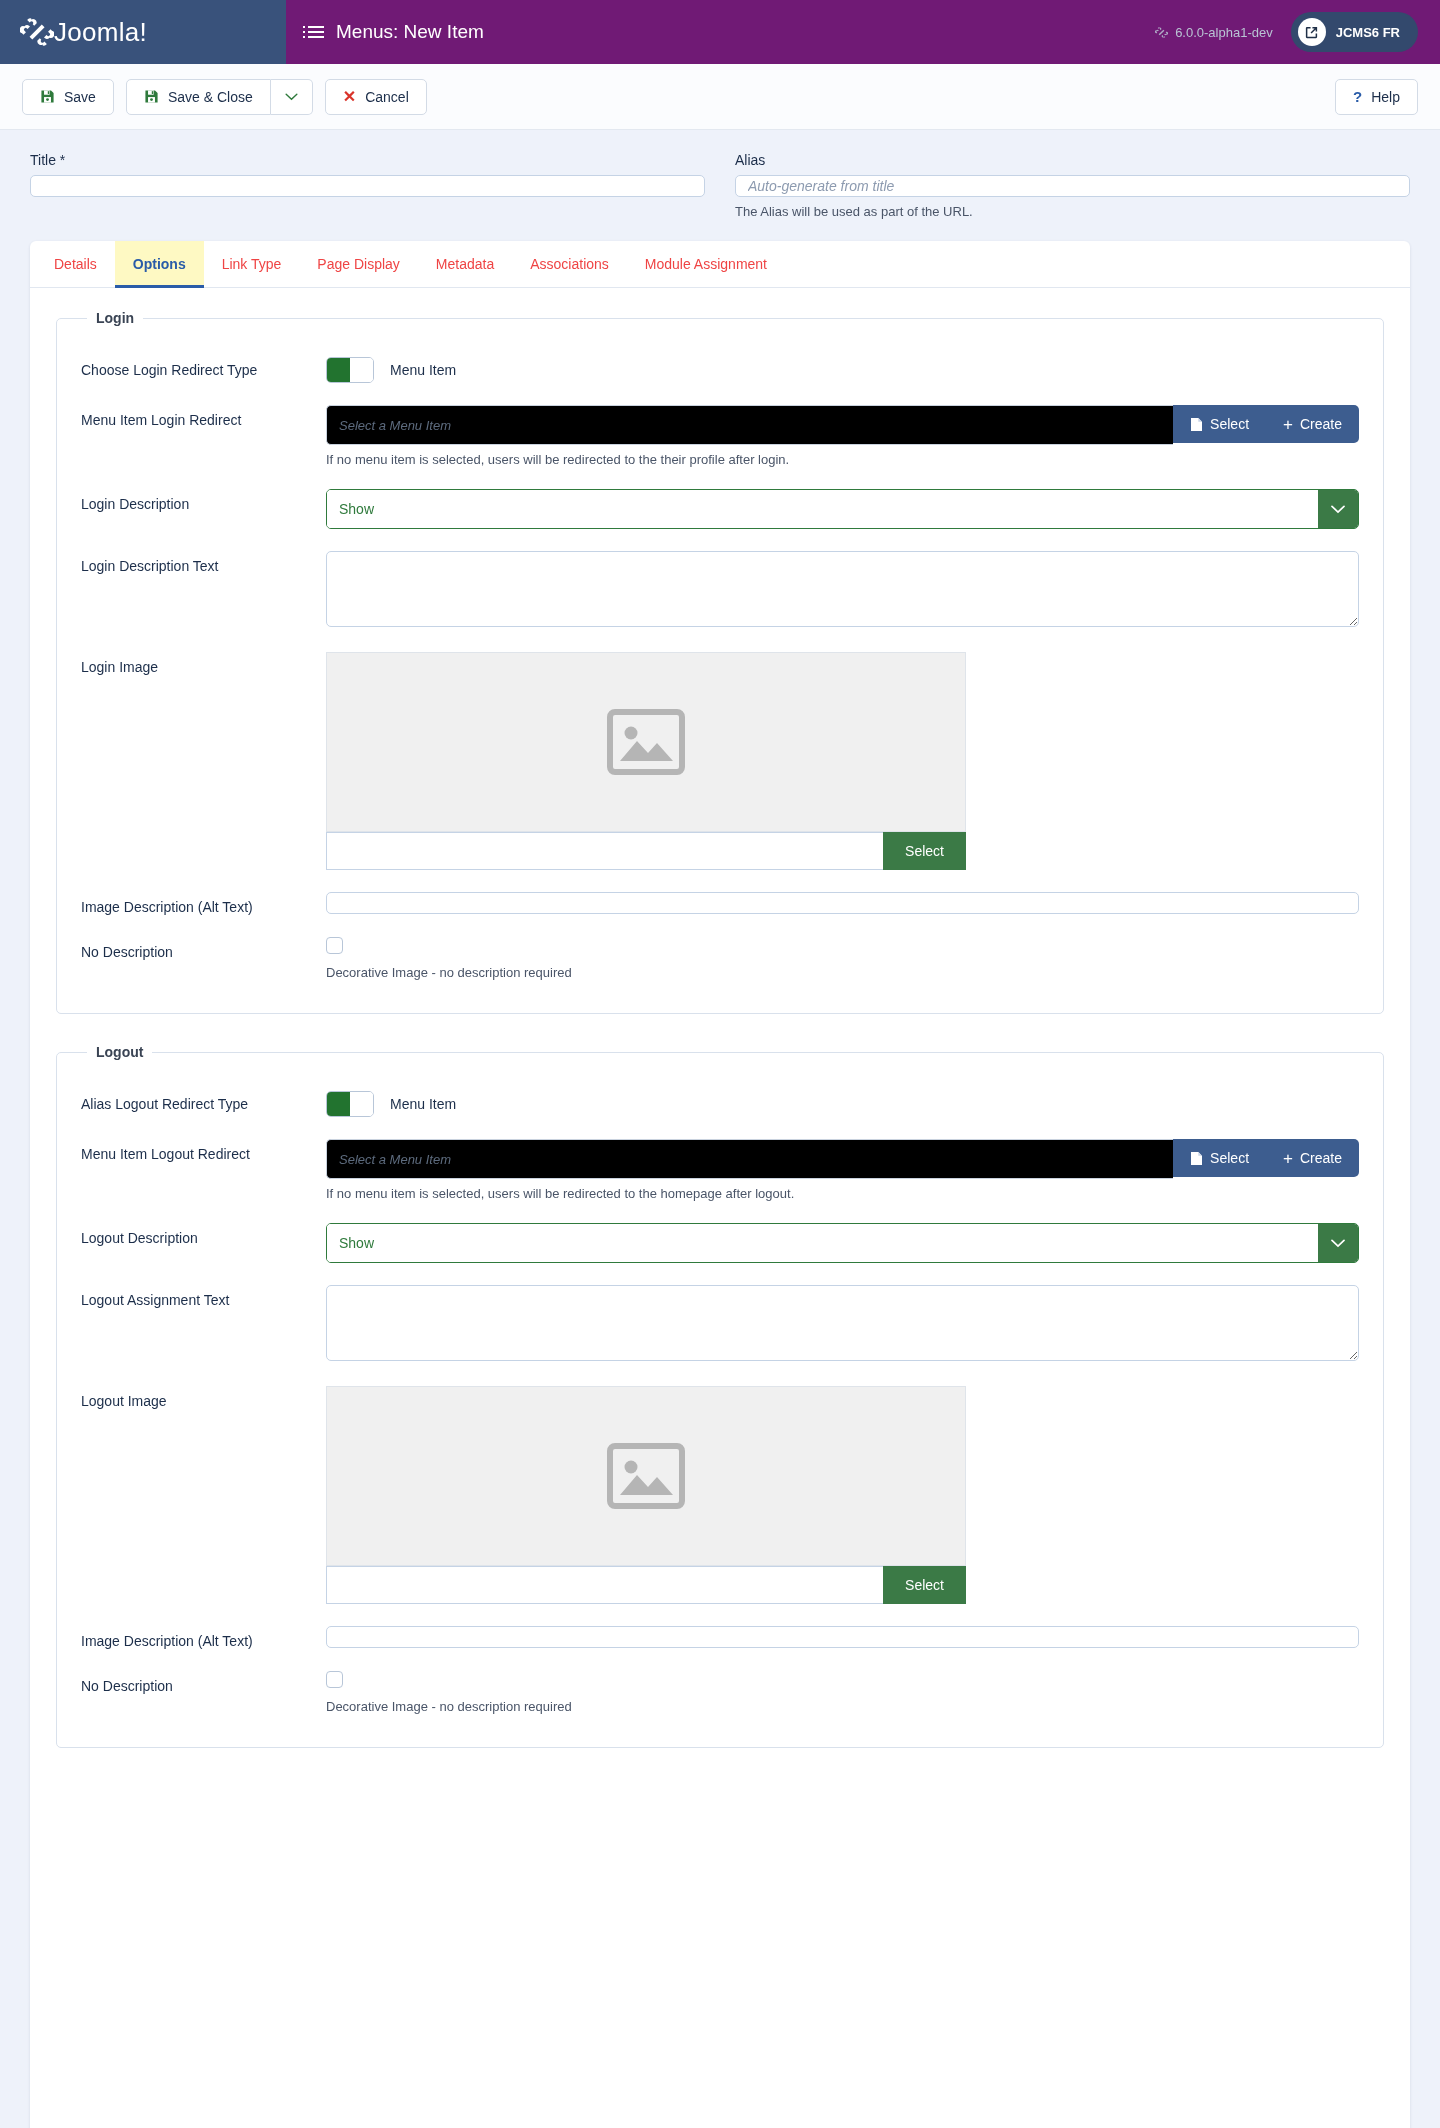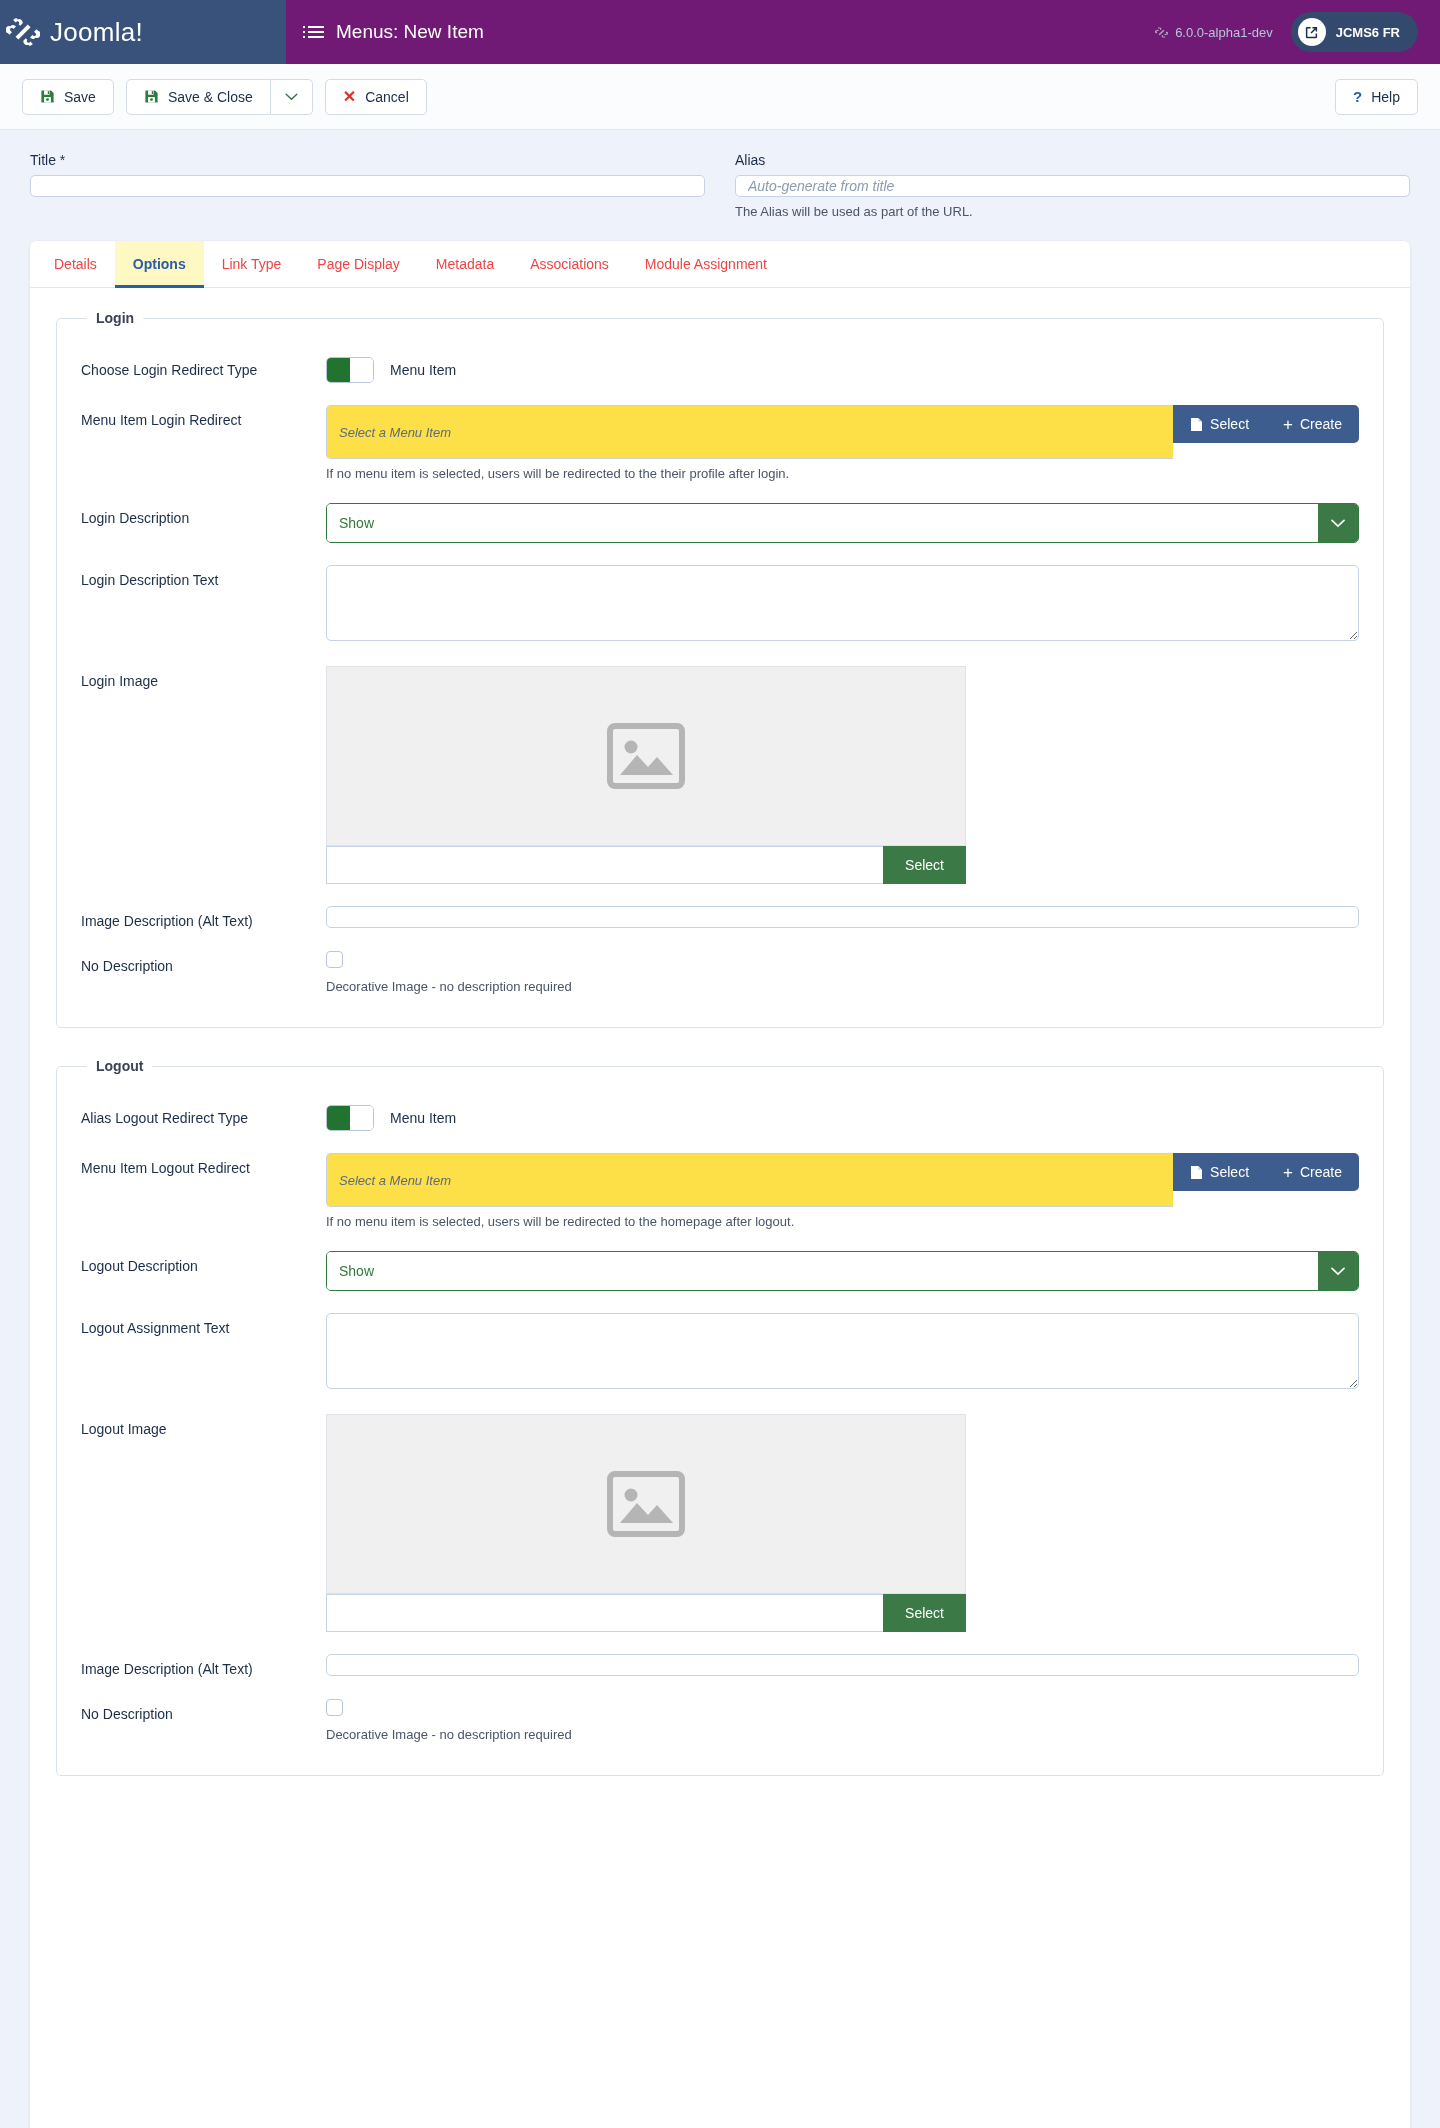--- a/index.html
+++ b/index.html
@@ -10,21 +10,21 @@
     font-family:"Liberation Sans", sans-serif;
     font-size:14px;
     color:#1c2e4a;
     overflow:hidden;
   }
 
   
   .topbar { display:flex; height:64px; width:100%; }
   .brand {
     width:286px; background:#39527b; display:flex; align-items:center;
-    padding-left:6px; gap:10px; flex:none;
+    padding-left:20px; flex:none;
   }
   .brand-logo { width:34px; height:34px; flex:none; }
   .brand-word { color:#fff; font-size:26px; letter-spacing:.3px; font-weight:400; }
   .header-main {
     flex:1; background:#701a75; display:flex; align-items:center;
     padding:0 22px; justify-content:space-between;
   }
   .header-title { display:flex; align-items:center; gap:12px; }
   .header-title .ttl { color:#fff; font-size:19px; }
   .hamb { display:flex; flex-direction:column; gap:3px; }
@@ -111,21 +111,21 @@
     vertical-align:middle;
   }
   .switch .on { width:50%; background:#22732f; }
   .switch .off { width:50%; background:#fff; }
   .switch-wrap { display:flex; align-items:center; gap:16px; padding-top:2px; }
   .switch-val { font-size:14px; color:#1c2e4a; }
 
   
   .modalfield { display:flex; width:100%; }
   .modalfield .mf-input {
-    flex:1; height:54px; background:#fde047; border:1px solid #c9d2de;
+    flex:1; height:40px; background:#000000; border:1px solid #c9d2de;
     border-right:0; border-radius:5px 0 0 5px; display:flex; align-items:center;
     padding:0 12px; font-size:13px; font-style:italic; color:#5d6b7e;
   }
   .mf-btn {
     background:#3d5d8f; color:#fff; border:0; height:38px; padding:0 17px;
     font-size:14px; display:inline-flex; align-items:center; gap:7px;
     cursor:pointer; font-family:inherit;
   }
   .mf-btn:last-child { border-radius:0 5px 5px 0; }
   .doc-ico { width:13px; height:15px; flex:none; }

